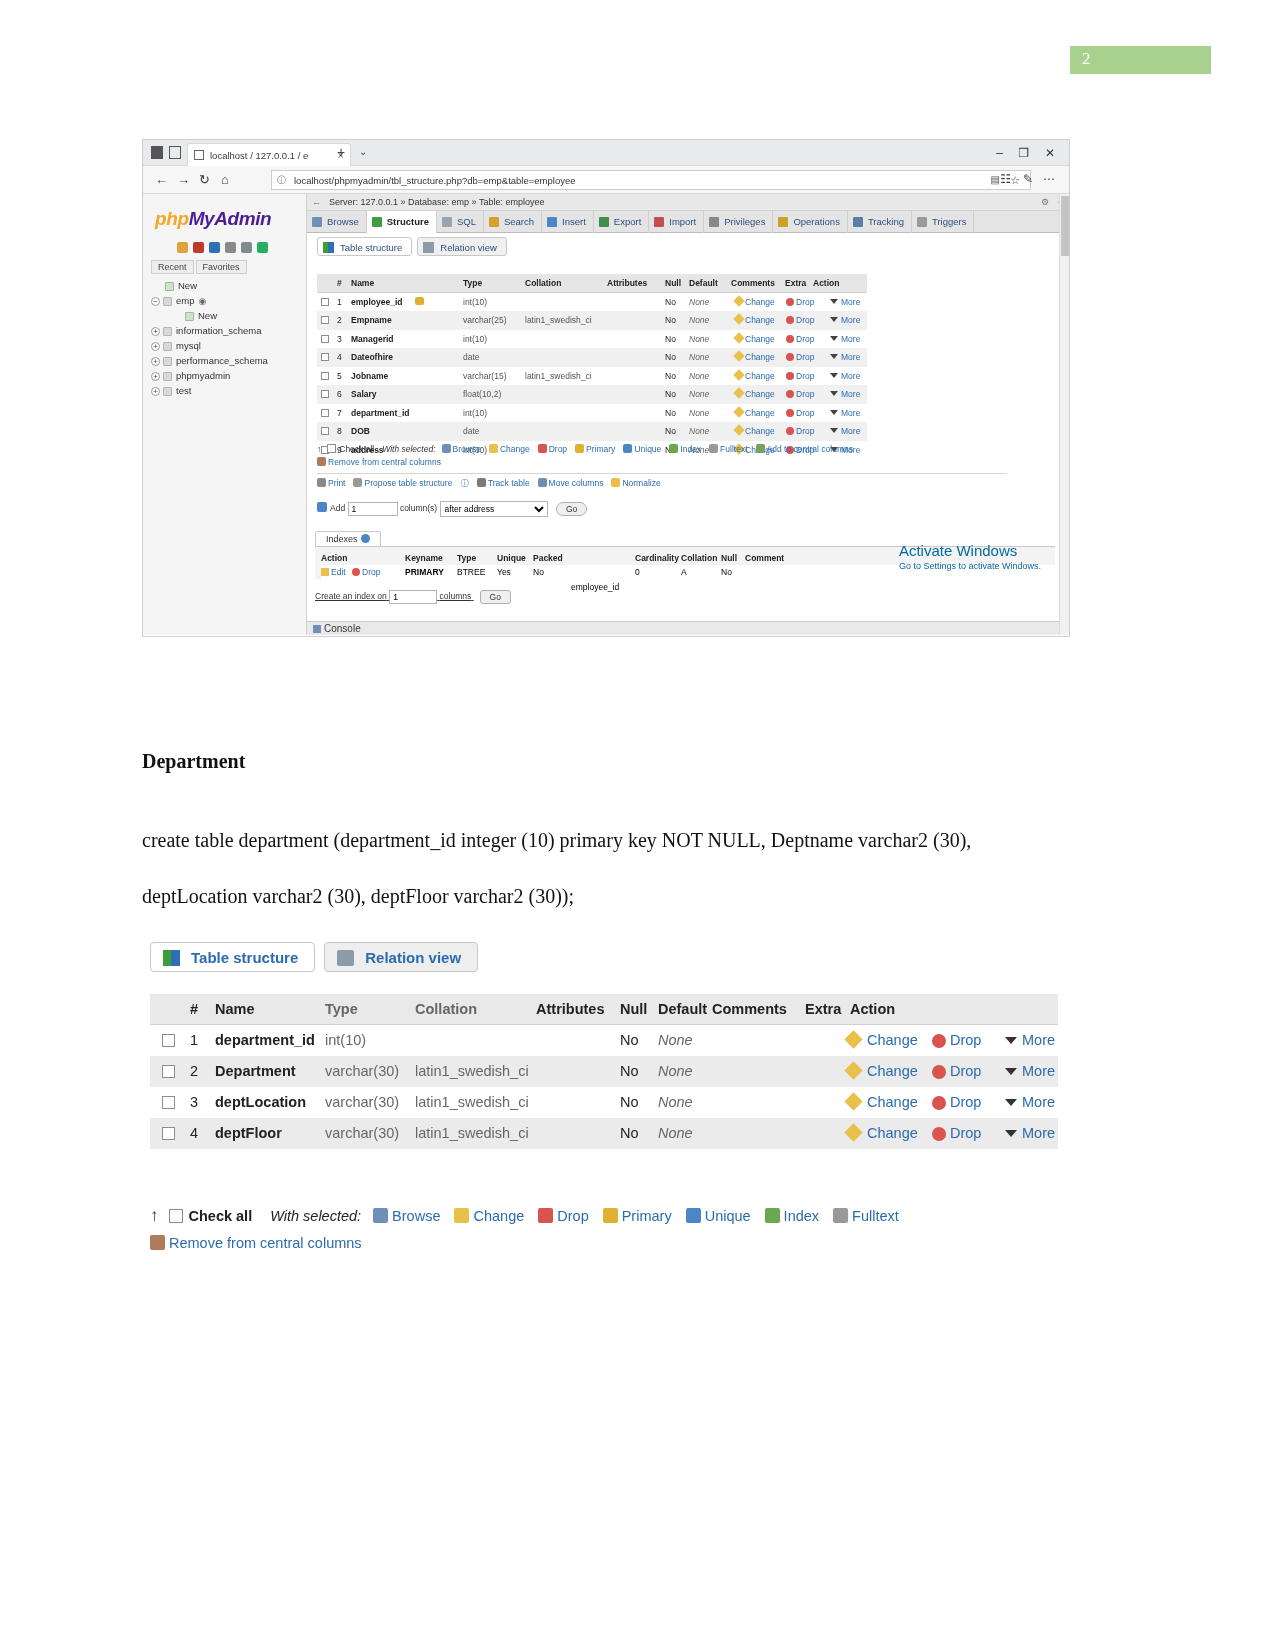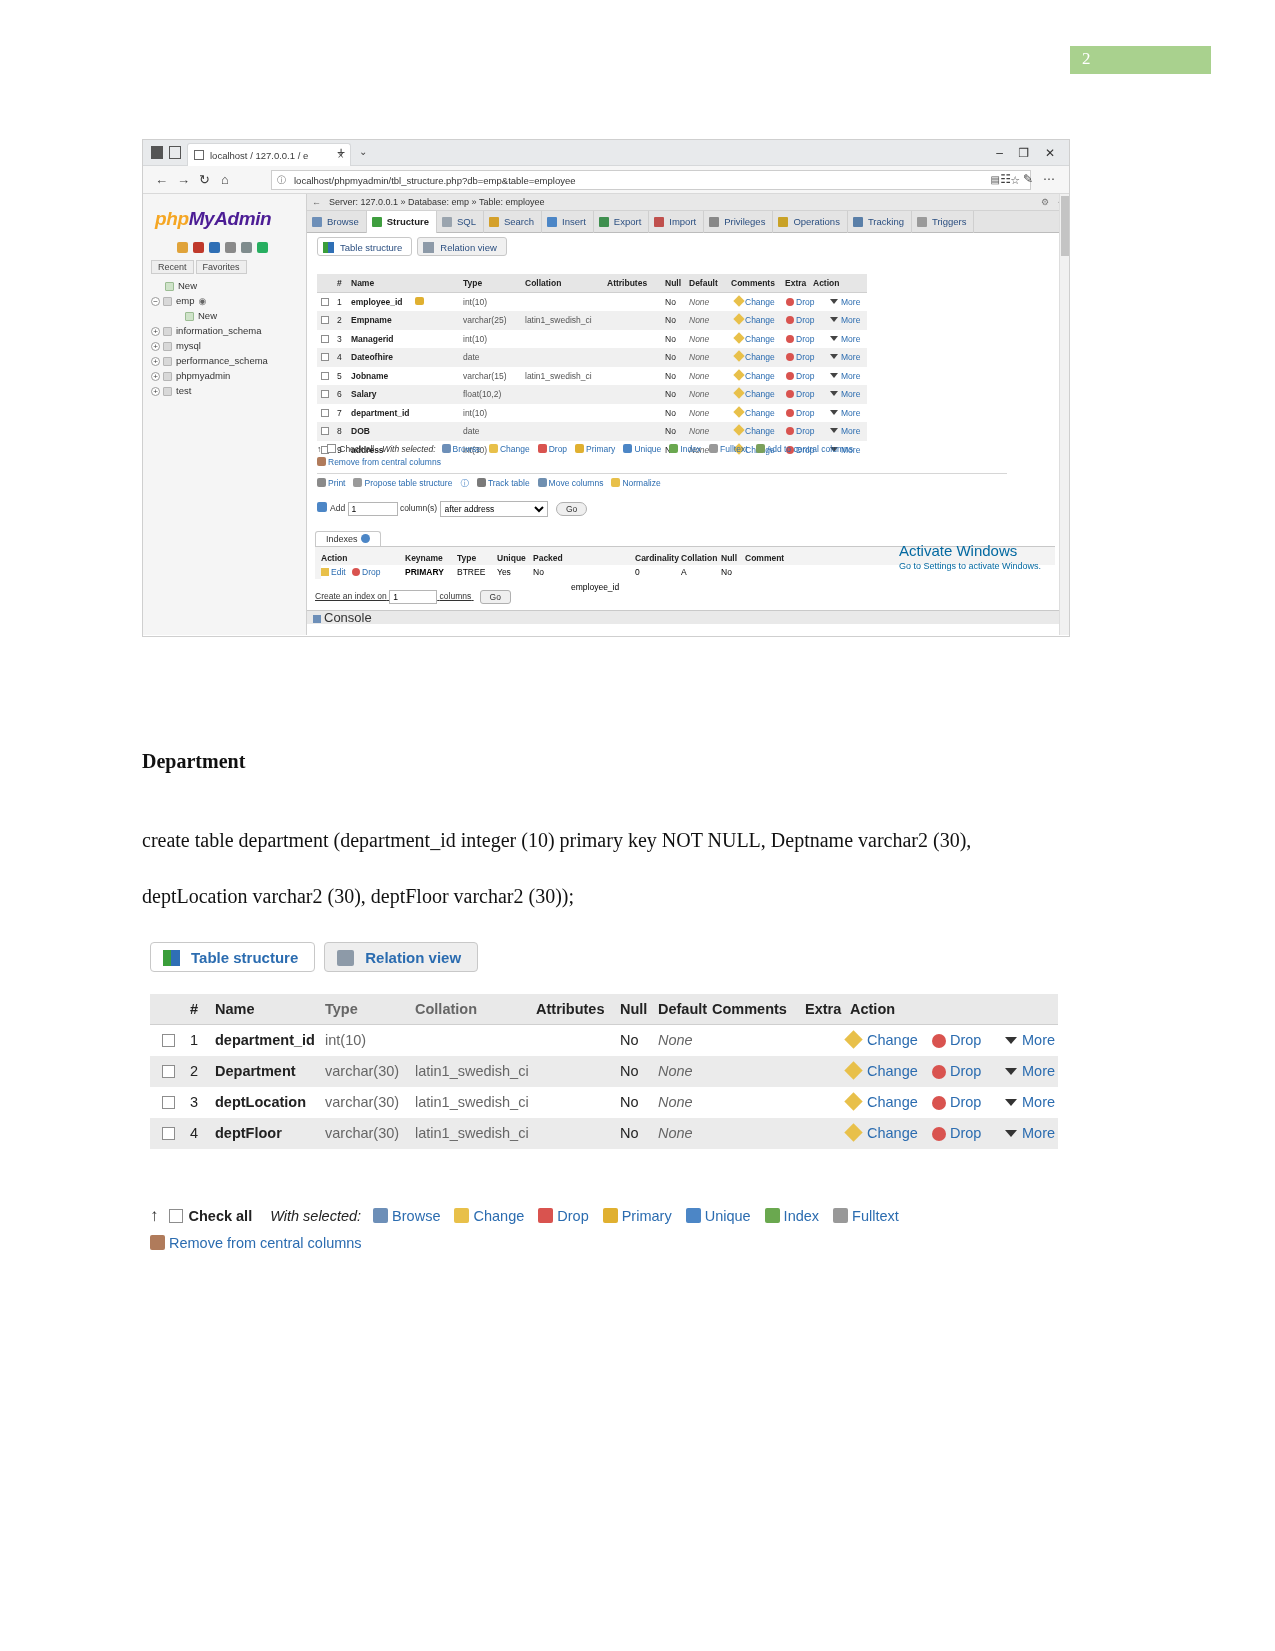--- a/index.html
+++ b/index.html
@@ -241,23 +241,23 @@
 
   .idx-create { position:absolute; left:8px; top:396px; font-size:8.5px; color:#333; white-space:nowrap;text-decoration:underline; }
   .idx-create input.num { width:48px;height:14px;font-size:8.5px;border:1px solid #b5b5b5;padding:0 3px;vertical-align:middle;font-family:"Liberation Sans",sans-serif; }
   .idx-create .gobtn { display:inline-block;padding:1px 9px;font-size:8.5px;border:1px solid #b0b0b0;border-radius:3px;background:#efefef;vertical-align:middle;margin-left:6px; }
 
   .watermark { position:absolute; right:28px; top:348px; text-align:left; color:#0369a1; }
   .wm1 { font-size:15px; font-family:"Liberation Sans", sans-serif; }
   .wm2 { font-size:9px; font-family:"Liberation Sans", sans-serif; margin-top:2px; }
 
   .console-bar {
-    position:absolute; left:164px; right:10px; bottom:11px; height:14px;
+    position:absolute; left:164px; right:10px; bottom:0; height:14px;
     background:#e9e9e9; border-top:1px solid #c9c9c9;
-    font-size:13px; color:#333; line-height:14px; padding-left:6px;
+    font-size:10px; color:#333; line-height:14px; padding-left:6px;
   }
   .console-bar .sq { display:inline-block;width:8px;height:8px;background:#6d8fb8;margin-right:3px;vertical-align:-1px; }
 
   .br-scroll { position:absolute; right:0; top:0; width:10px; height:441px; background:#f1f1f1; border-left:1px solid #ddd; }
   .br-scroll .thumb { position:absolute; left:1px; top:2px; width:8px; height:60px; background:#c4c4c4; }
 
   
   .h-dept {
     position:absolute; left:142px; top:750px;
     font-family:"Liberation Serif", serif; font-size:20px; font-weight:bold; color:#111;

